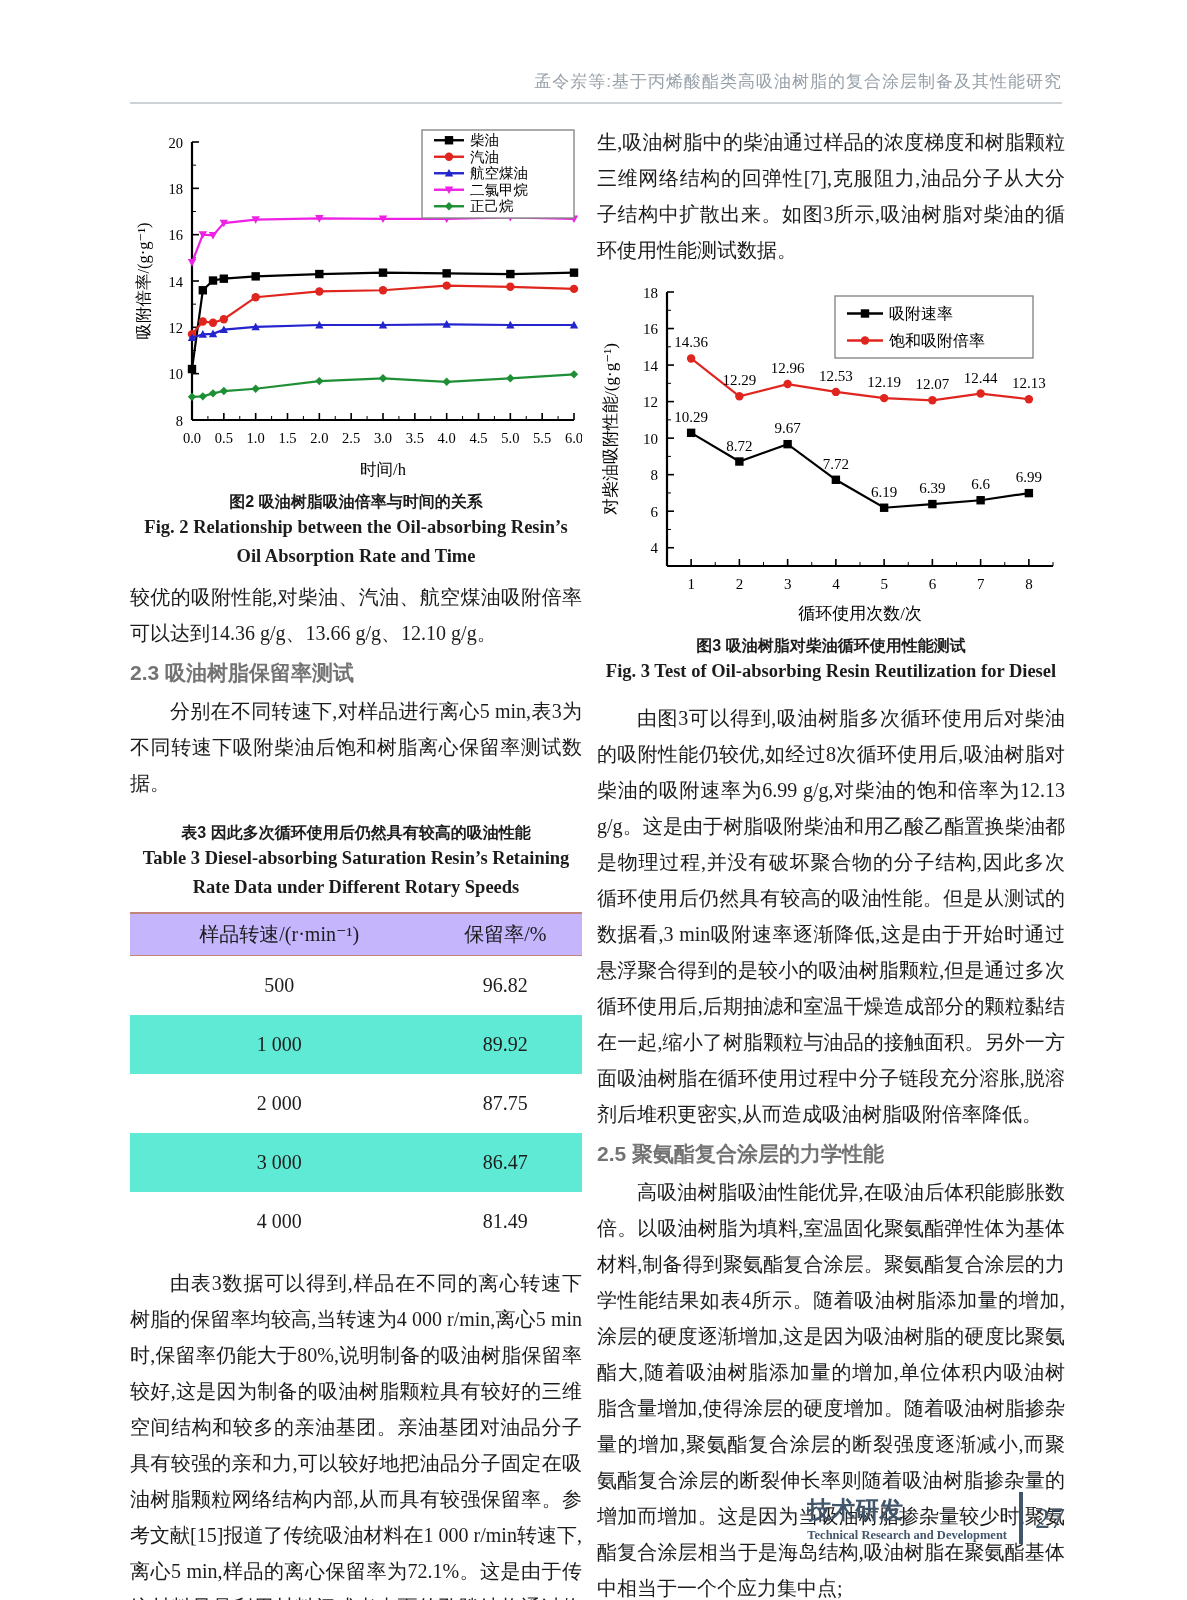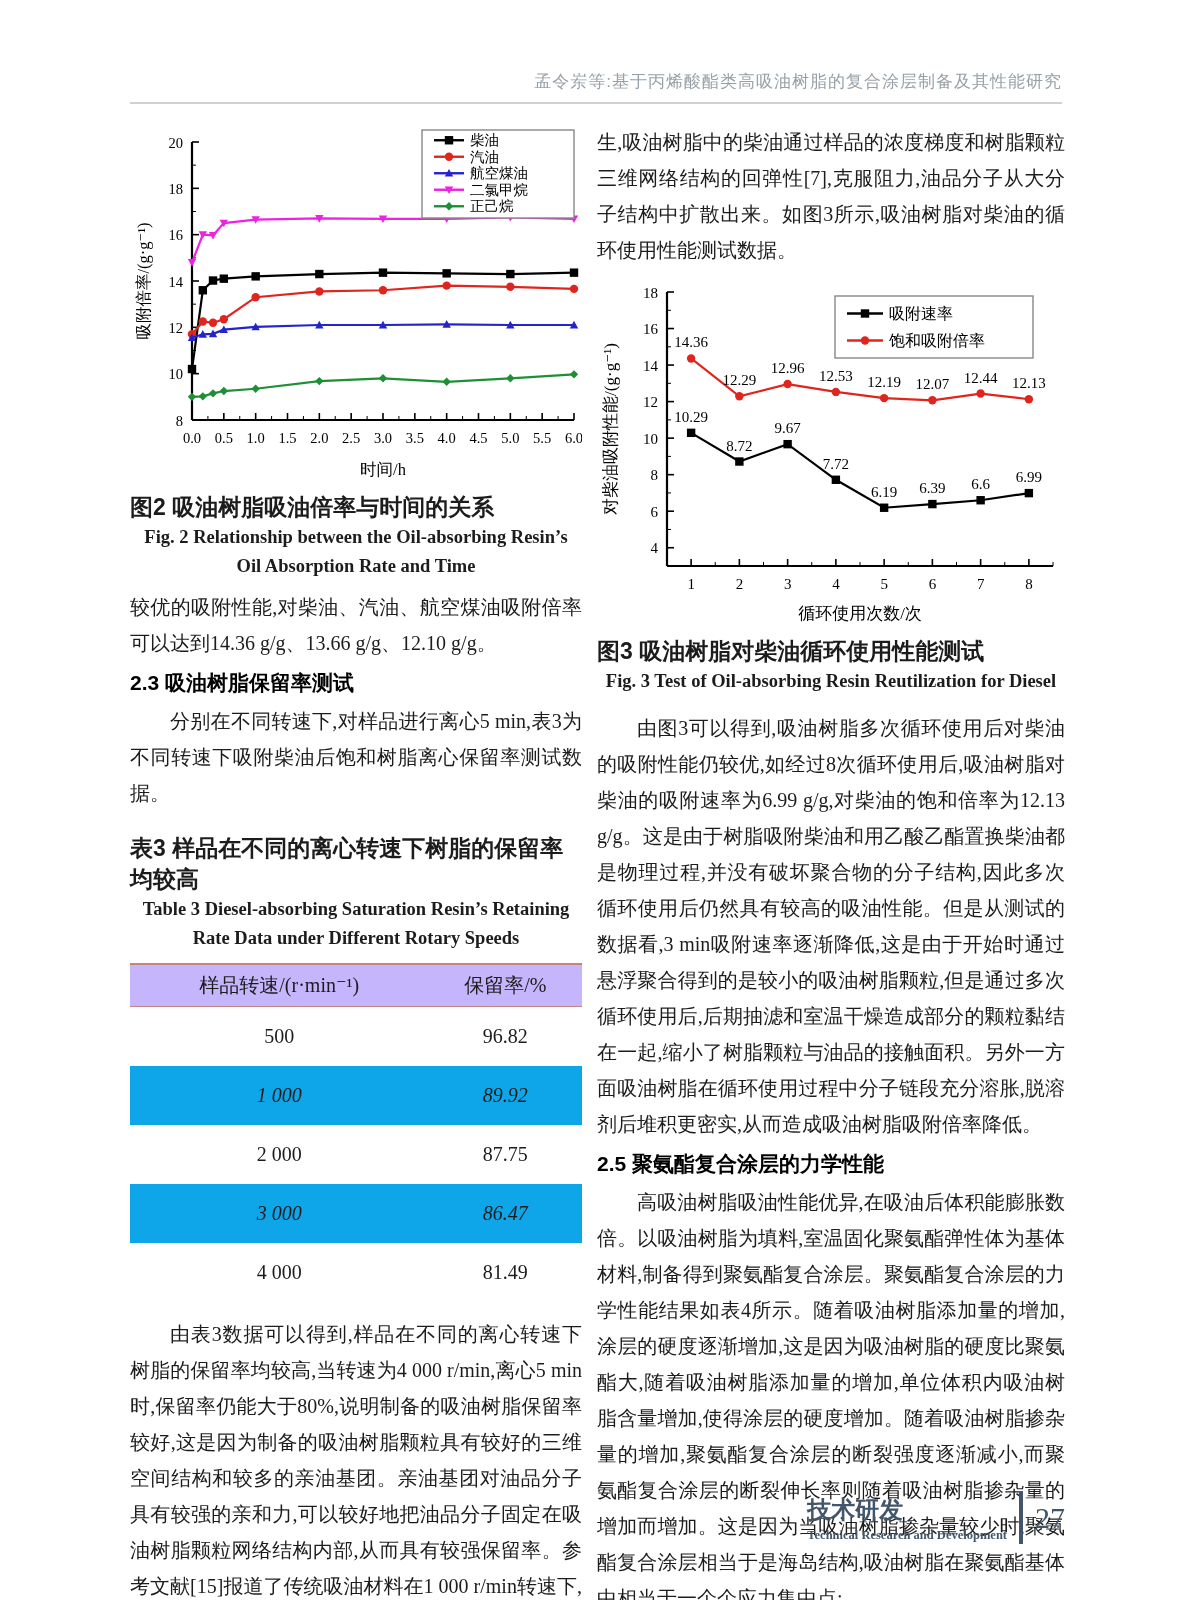--- a/index.html
+++ b/index.html
@@ -10,34 +10,34 @@
   .header-title{text-align:right;font-size:17px;color:#97a0a8;letter-spacing:1px;
                 font-family:"Liberation Sans","DejaVu Sans",sans-serif;}
   .header-rule{border-top:2px solid #cdd2d6;margin-top:9px;}
   
   .content{position:absolute;top:124px;left:130px;width:935px;display:flex;gap:15px;}
   .col{width:460px;}
   .col-left{width:452px;}
   .col-right{width:468px;}
   p.body{font-size:20px;line-height:36px;text-align:justify;margin:0;}
   p.ind{text-indent:2em;}
-  h3.sec{color:#000000;font-family:"Liberation Sans","DejaVu Sans",sans-serif;
+  h3.sec{color:#737373;font-family:"Liberation Sans","DejaVu Sans",sans-serif;
          font-weight:bold;font-size:21px;margin:8px 0 6px 0;}
-  .figcap-cn,.tabcap-cn{font-weight:bold;font-size:23px;margin-top:8px;
+  .figcap-cn,.tabcap-cn{font-weight:bold;font-size:16px;text-align:center;margin-top:8px;
          font-family:"Liberation Sans","DejaVu Sans",sans-serif;}
   .figcap-en,.tabcap-en{font-weight:bold;font-size:18.5px;text-align:center;line-height:29px;
          font-family:"Liberation Serif","DejaVu Serif",serif;}
   .chart-wrap{width:100%;display:flex;justify-content:center;}
   svg text{font-family:"Liberation Serif","DejaVu Serif",serif;fill:#000;}
   
   table.t3{width:100%;border-collapse:collapse;margin-top:10px;font-size:20px;}
   table.t3 th{background:#c4b5fd;font-weight:normal;padding:7px 0;text-align:center;
               border-top:2px solid #c2847b;border-bottom:1px solid #c2847b;}
   table.t3 td{text-align:center;padding:18px 0;}
-  table.t3 tr.alt td{background:#0ea5e9;font-style:italic;}
+  table.t3 tr.alt td{background:#5eead4;}
   
   .footer{position:absolute;top:1492px;right:122px;display:flex;align-items:center;gap:12px;color:#42566b;}
   .f-cn{font-size:24px;font-weight:bold;font-family:"Liberation Sans","DejaVu Sans",sans-serif;text-align:left;}
   .f-en{font-size:12.5px;font-weight:bold;margin-top:2px;}
   .f-bar{width:4px;height:52px;background:#42566b;}
   .f-num{font-size:30px;}
   .sp8{height:8px;} .sp14{height:14px;}
 </style>
 </head>
 <body>
@@ -190,21 +190,21 @@
           </svg>
       </div>
       <div class="figcap-cn">图2  吸油树脂吸油倍率与时间的关系</div>
       <div class="figcap-en">Fig. 2   Relationship between the Oil-absorbing Resin’s</div>
       <div class="figcap-en">Oil Absorption Rate and Time</div>
       <div class="sp8"></div>
       <p class="body">较优的吸附性能,对柴油、汽油、航空煤油吸附倍率可以达到14.36 g/g、13.66 g/g、12.10 g/g。</p>
       <h3 class="sec">2.3  吸油树脂保留率测试</h3>
       <p class="body ind">分别在不同转速下,对样品进行离心5 min,表3为不同转速下吸附柴油后饱和树脂离心保留率测试数据。</p>
       <div class="sp14"></div>
-      <div class="tabcap-cn">表3  样品在不同的离心转速下树脂的保留率均较高</div>
+      <div class="tabcap-cn">表3  因此多次循环使用后仍然具有较高的吸油性能</div>
       <div class="tabcap-en">Table 3   Diesel-absorbing Saturation Resin’s Retaining</div>
       <div class="tabcap-en">Rate Data under Different Rotary Speeds</div>
       <table class="t3">
         <thead>
             <tr>
               <th>样品转速/(r·min⁻¹)</th>
               <th>保留率/%</th>
             </tr>
           </thead>
         <tbody>

